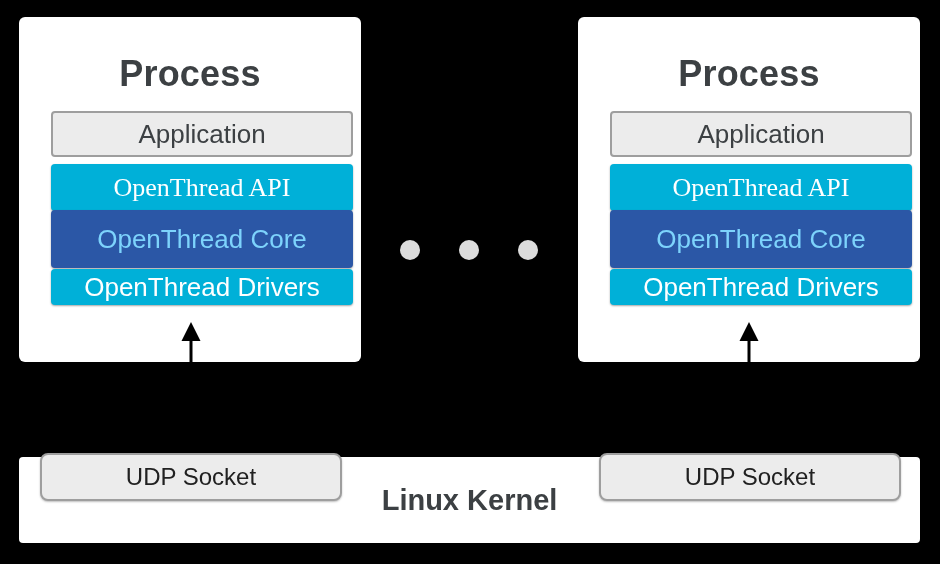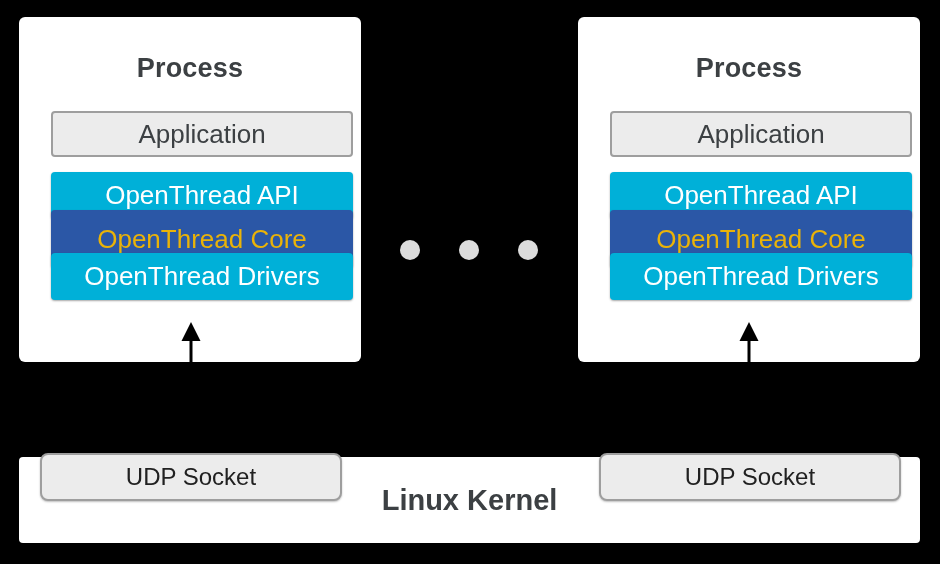--- a/index.html
+++ b/index.html
@@ -14,45 +14,45 @@
   
   .card{
     position:absolute;top:17px;width:342px;height:345px;
     background:var(--card-bg,#fff);border-radius:6px;
     box-shadow:0 2px 6px rgba(0,0,0,.45);
   }
   .card-left{left:19px;}
   .card-right{left:578px;}
   .card-title{
     position:absolute;top:36px;left:0;width:100%;
-    text-align:center;font-size:27px;font-weight:bold;
+    text-align:center;font-size:36px;font-weight:bold;
     color:var(--text-dark,#3c4043);letter-spacing:.2px;
   }
   .layer{
     position:absolute;left:21px;width:302px;
     display:flex;align-items:center;justify-content:center;
     font-size:26px;border-radius:4px;box-sizing:border-box;margin-left:11px;
   }
   .layer-app{
     top:94px;height:46px;
     background:var(--box-gray,#ececec);
     border:2px solid var(--box-border,#9e9e9e);
     color:var(--text-dark,#3c4043);
   }
   .layer-cyan{
     background:var(--cyan,#00b0d8);color:#fff;
     box-shadow:0 1px 2px rgba(0,0,0,.35);
   }
-  .layer-api{top:155px;height:47px;}
+  .layer-api{top:147px;height:47px;font-family:Liberation Serif, serif;}
   .layer-core{
     top:193px;height:58px;
-    background:var(--core-blue,#2b57a6);color:#eab308;
+    background:var(--core-blue,#2b57a6);color:#7dd3fc;
     box-shadow:0 1px 2px rgba(0,0,0,.35);
   }
-  .layer-drivers{top:236px;height:47px;}
+  .layer-drivers{top:252px;height:36px;}
 
   
   .dots{
     position:absolute;left:400px;top:240px;width:138px;height:20px;
     display:flex;justify-content:space-between;align-items:center;
   }
   .dot{
     width:20px;height:20px;border-radius:50%;
     background:var(--dot-gray,#dcdcdc);
   }

